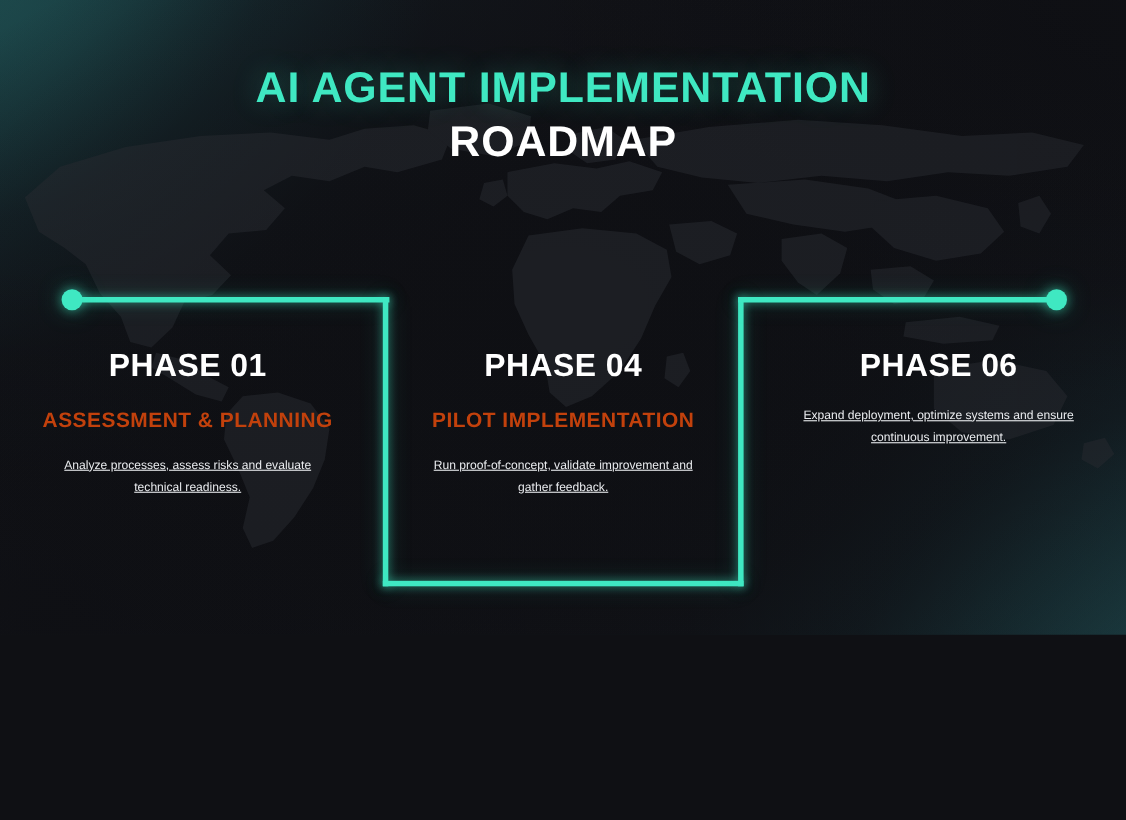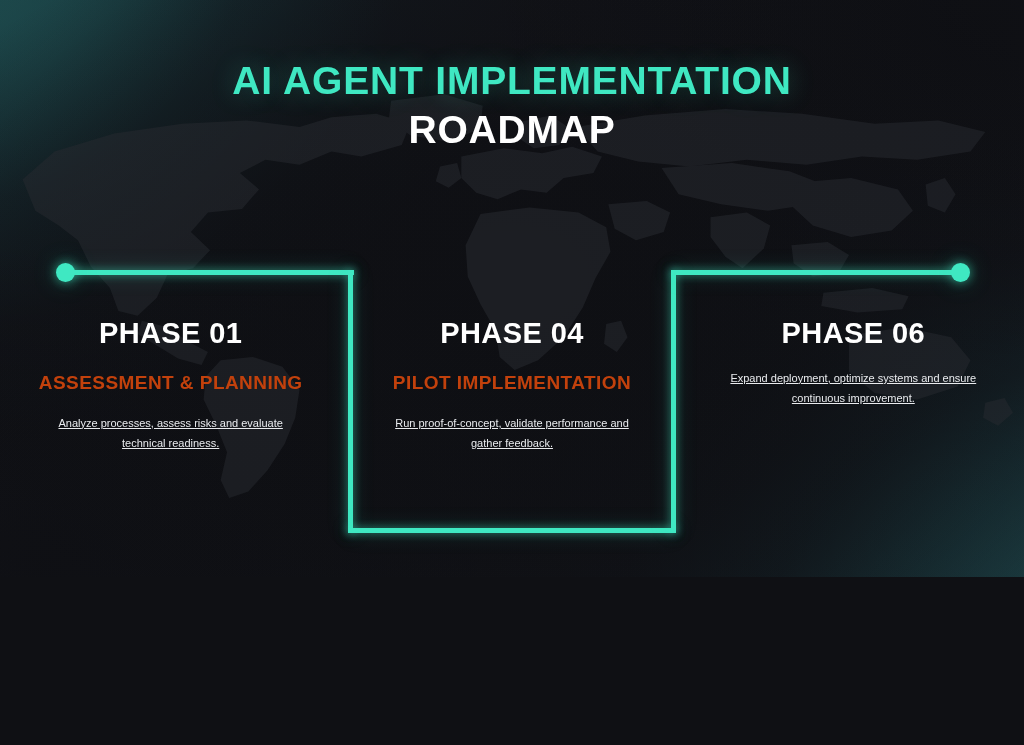--- a/index.html
+++ b/index.html
@@ -258,21 +258,21 @@
 
     <div class="phase phase-01">
       <div class="phase-title">PHASE 01</div>
       <div class="phase-sub">ASSESSMENT &amp; PLANNING</div>
       <div class="phase-desc">Analyze processes, assess risks and evaluate technical readiness.</div>
     </div>
 
     <div class="phase phase-02">
       <div class="phase-title">PHASE 04</div>
       <div class="phase-sub">PILOT IMPLEMENTATION</div>
-      <div class="phase-desc">Run proof-of-concept, validate performance and gather feedback.</div>
+      <div class="phase-desc">Run proof-of-concept, validate improvement and gather feedback.</div>
     </div>
 
     <div class="phase phase-03">
       <div class="phase-title">PHASE 06</div>
       <div class="phase-desc">Expand deployment, optimize systems and ensure continuous improvement.</div>
     </div>
 
   </div>
 
 </div>

